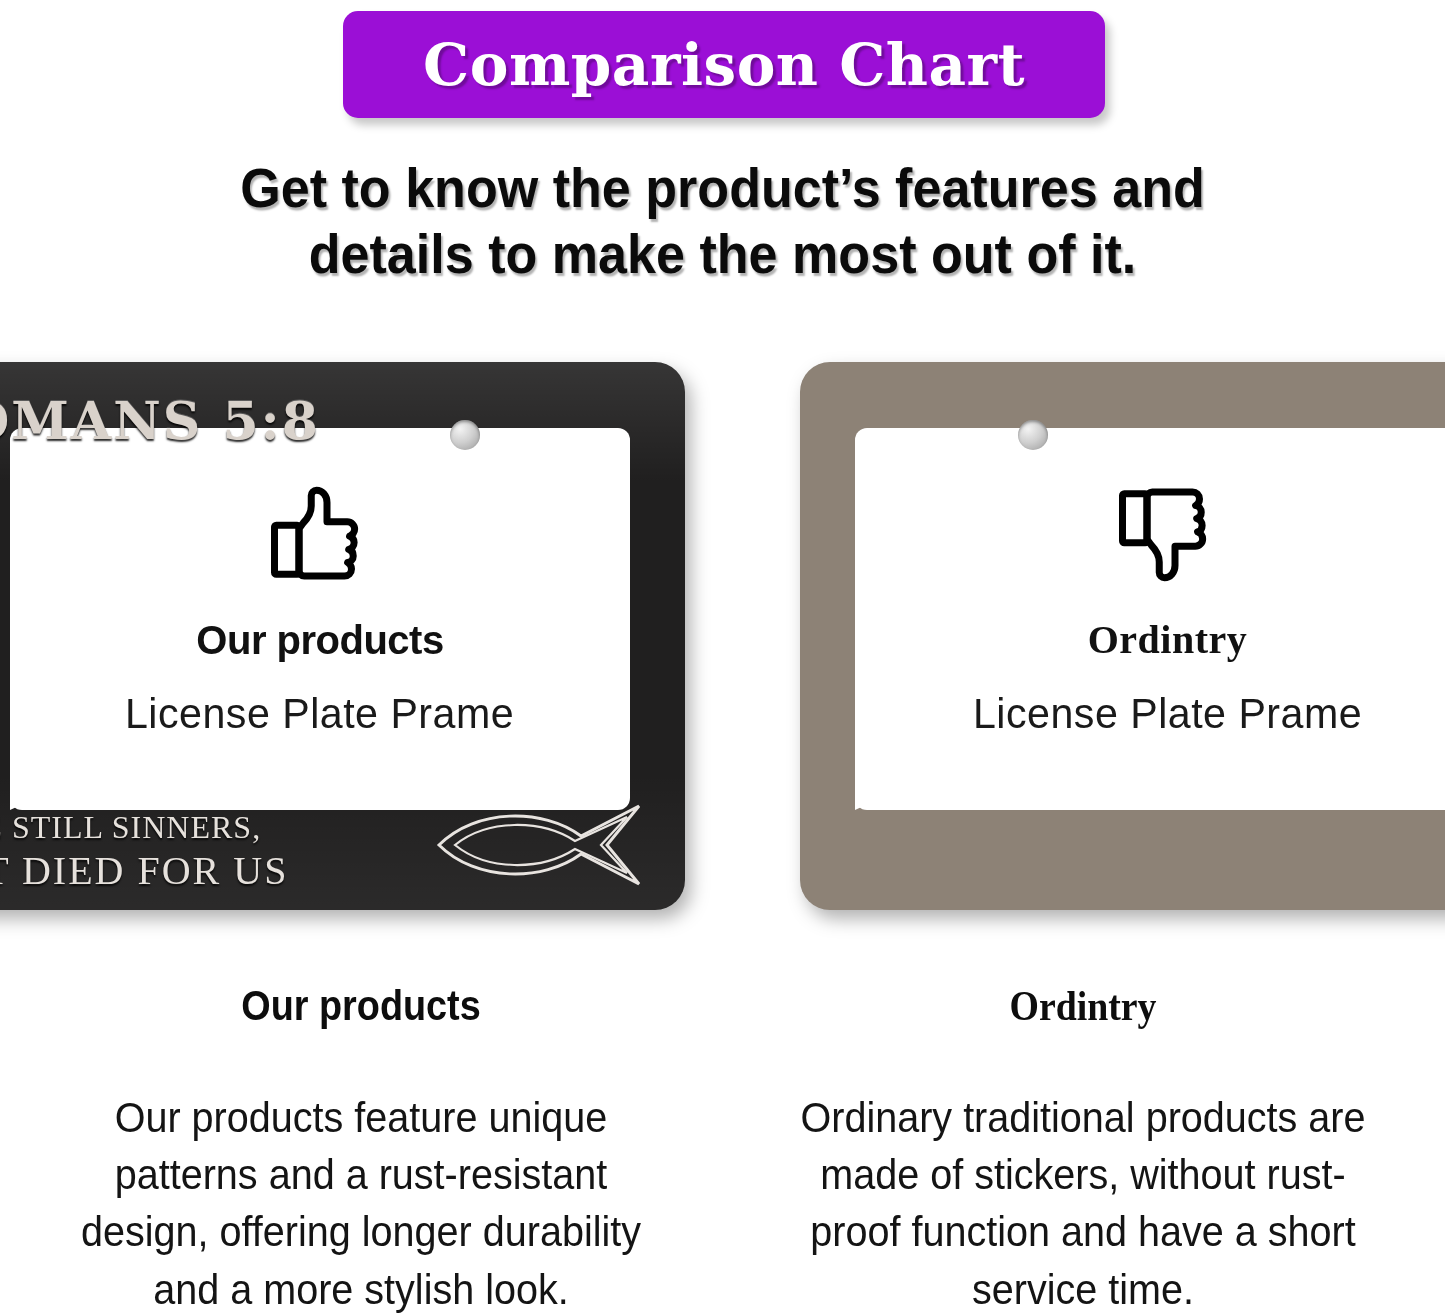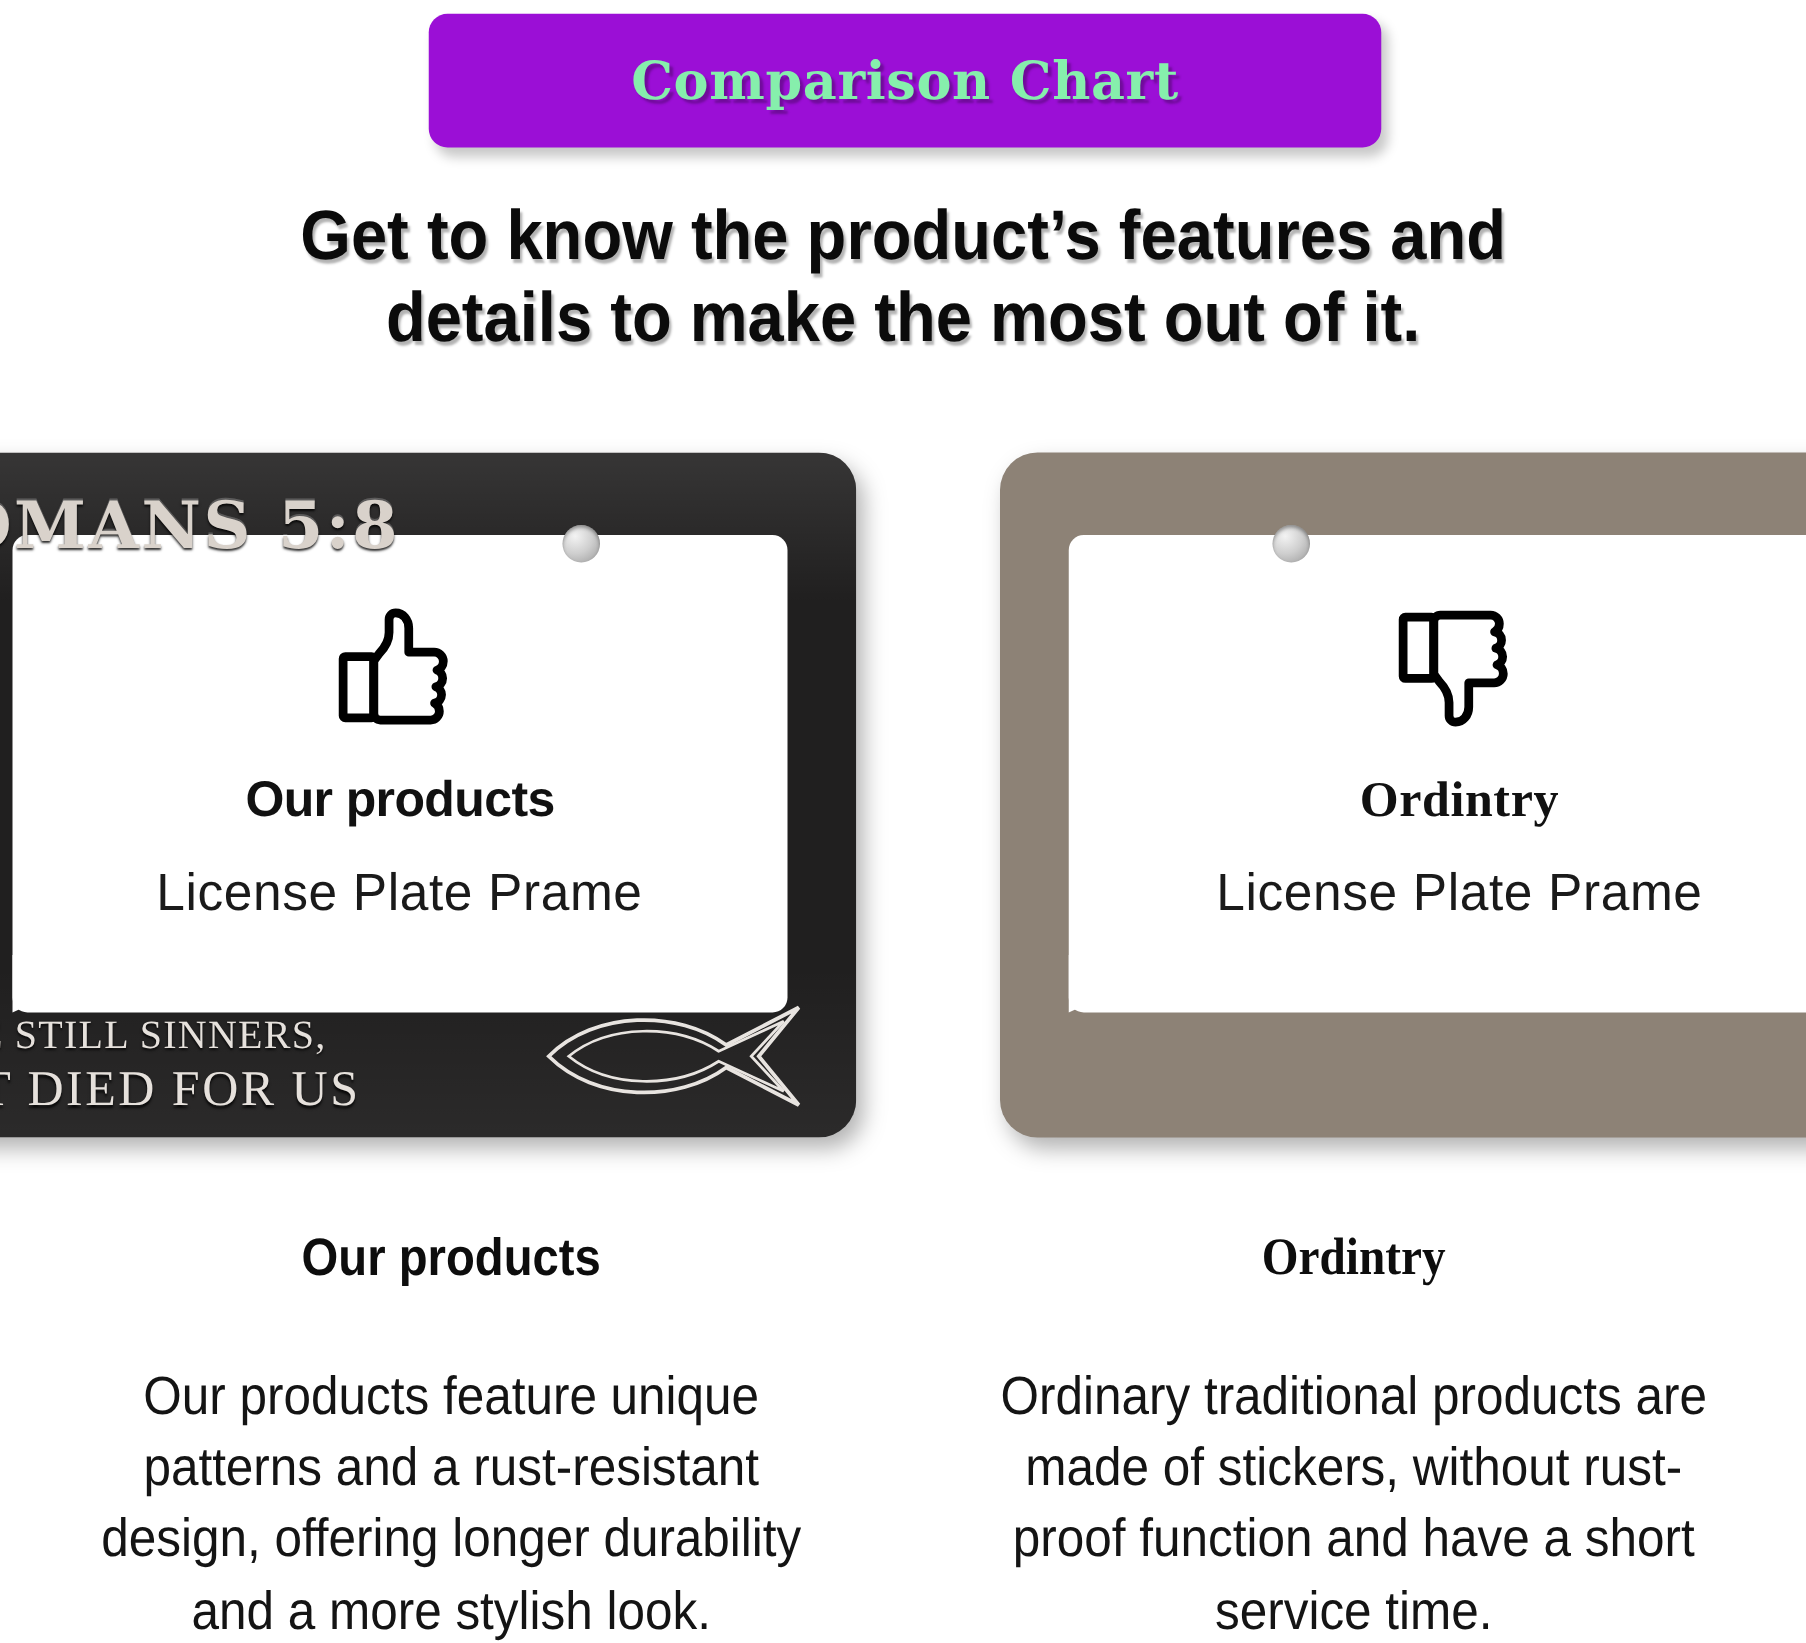--- a/index.html
+++ b/index.html
@@ -21,22 +21,22 @@
     left:343px; top:11px;
     width:762px; height:107px;
     background:#9b0fd6;
     border-radius:15px;
     box-shadow:5px 7px 9px rgba(0,0,0,0.22);
     display:flex; align-items:center; justify-content:center;
   }
   .banner-text {
     font-family:"DejaVu Serif", serif;
     font-weight:bold;
-    font-size:42px;
-    color:#86efac;
+    font-size:58px;
+    color:#ffffff;
     letter-spacing:0.5px;
     text-shadow:3px 3px 2px rgba(0,0,0,0.28);
     line-height:1;
     white-space:nowrap;
   }
 
   
   .subtitle {
     position:absolute;
     left:0; top:155px; width:1445px;

